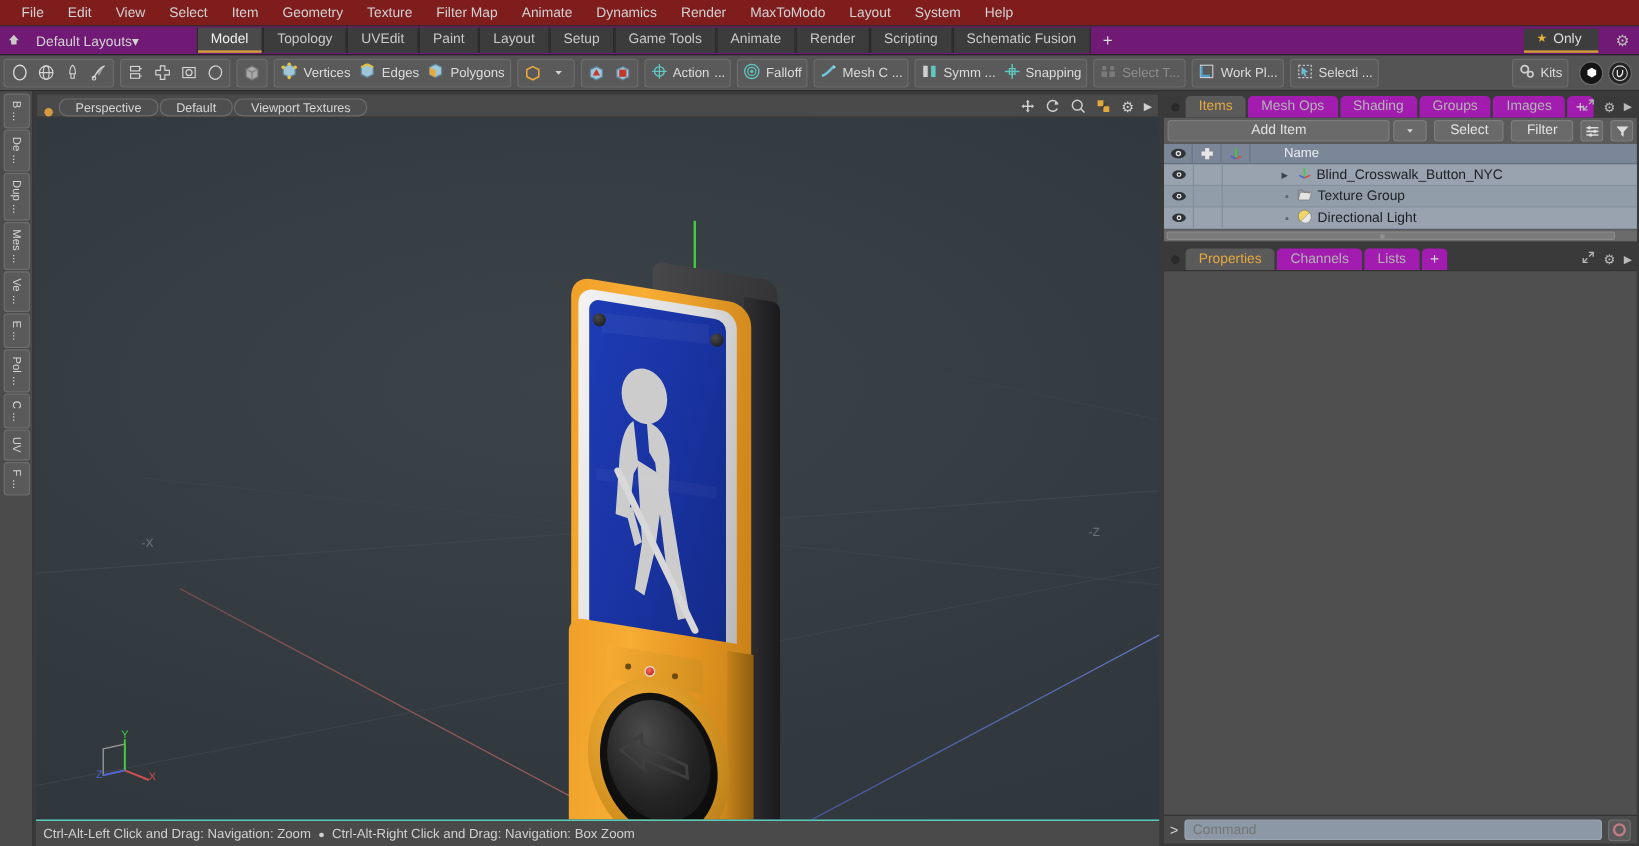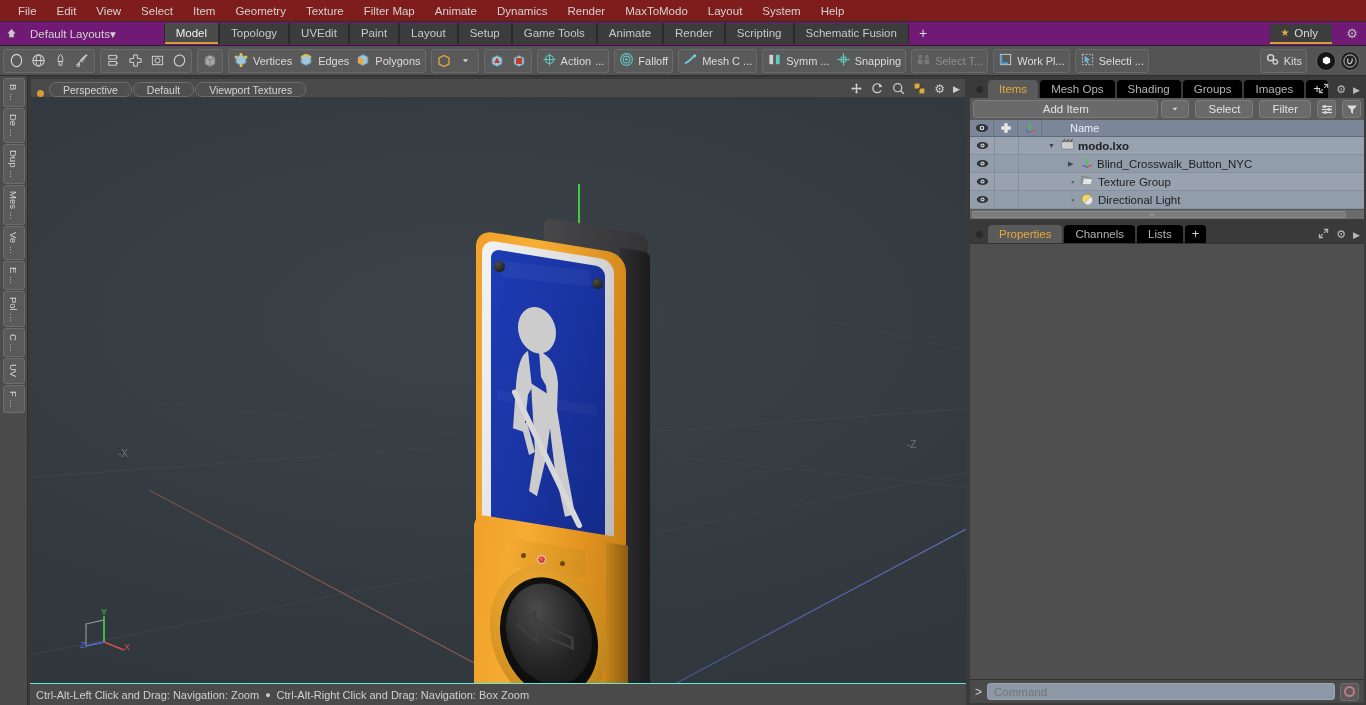--- a/index.html
+++ b/index.html
@@ -123,21 +123,21 @@
   .status .sbullet { color:#cfcfcf; margin:0 6px; font-size:9px; }
 
   
   .right { width:398px; flex:none; background:#3a3a3a; display:flex; flex-direction:column; padding:2px; }
   .panel-tabs {
     height:20px; background:#3a3a3a; display:flex; align-items:flex-end; position:relative; flex:none;
   }
   .pdot { width:7px; height:7px; border-radius:50%; background:#2a2a2a; margin:0 5px 5px 6px; }
   .ptab {
     height:18px; line-height:18px; padding:0 11px; font-size:11.5px; color:#b4b4b4;
-    background:#000000; border-radius:4px 4px 0 0; margin-right:2px; white-space:nowrap;
+    background:#a21caf; border-radius:4px 4px 0 0; margin-right:2px; white-space:nowrap;
   }
   .ptab.active { background:#5a5a5a; color:#e7a93e; }
   .ptab.plus { padding:0 7px; color:#d4d4d4; font-size:13px; }
   .ptab-icons { position:absolute; right:4px; bottom:2px; display:flex; gap:7px; align-items:center; color:#b9b9b9; font-size:11px;}
   .ptab-icons .arrowr { font-size:9px; }
 
   .items-body { background:#5a5a5a; flex:none; display:flex; flex-direction:column; }
   .additem-row { height:22px; display:flex; align-items:center; padding:2px 3px; gap:3px; }
   .additem {
     flex:1; height:18px; line-height:17px; text-align:center; background:#6a6a6a;
@@ -769,41 +769,20 @@
                 <line x1="7" y1="12" x2="7" y2="2" stroke="#3fcc3f" stroke-width="1.6"></line>
                 <line x1="7" y1="12" x2="12.5" y2="9.5" stroke="#d0504f" stroke-width="1.6"></line>
                 <line x1="7" y1="12" x2="2" y2="9.5" stroke="#4f62d0" stroke-width="1.6"></line>
               </svg>
           </div>
           <div class="th-name">Name</div>
         </div>
 
         <div class="tree">
 
-          <div class="trow">
-            <div class="tcell-eye">
-              <svg width="13" height="9" viewBox="0 0 16 11">
-                  <ellipse cx="8" cy="5.5" rx="7" ry="4.4" fill="#2f3338"></ellipse>
-                  <circle cx="8" cy="5.5" r="2.5" fill="#e6e6e6"></circle>
-                  <circle cx="8" cy="5.5" r="1.2" fill="#2f3338"></circle>
-                </svg>
-            </div>
-            <div class="tcell-c"></div>
-            <div class="tcell-c"></div>
-            <div class="tname bold">
-              <span class="tri">▼</span>
-              <span>
-                <svg width="13" height="11" viewBox="0 0 14 12">
-                    <rect x="0.5" y="3" width="13" height="8" rx="1" fill="#cfcfcf" stroke="#6a6a6a" stroke-width=".6"></rect>
-                    <path d="M1 3 L3.5 0.6 L5.5 0.6 L3 3 Z M5 3 L7.5 0.6 L9.5 0.6 L7 3 Z M9 3 L11.5 0.6 L13.5 0.6 L11 3 Z" fill="#4a4a4a"></path>
-                  </svg>
-              </span>
-              <span>modo.lxo</span>
-            </div>
-          </div>
 
           <div class="trow">
             <div class="tcell-eye">
               <svg width="13" height="9" viewBox="0 0 16 11">
                   <ellipse cx="8" cy="5.5" rx="7" ry="4.4" fill="#2f3338"></ellipse>
                   <circle cx="8" cy="5.5" r="2.5" fill="#e6e6e6"></circle>
                   <circle cx="8" cy="5.5" r="1.2" fill="#2f3338"></circle>
                 </svg>
             </div>
             <div class="tcell-c"></div>

